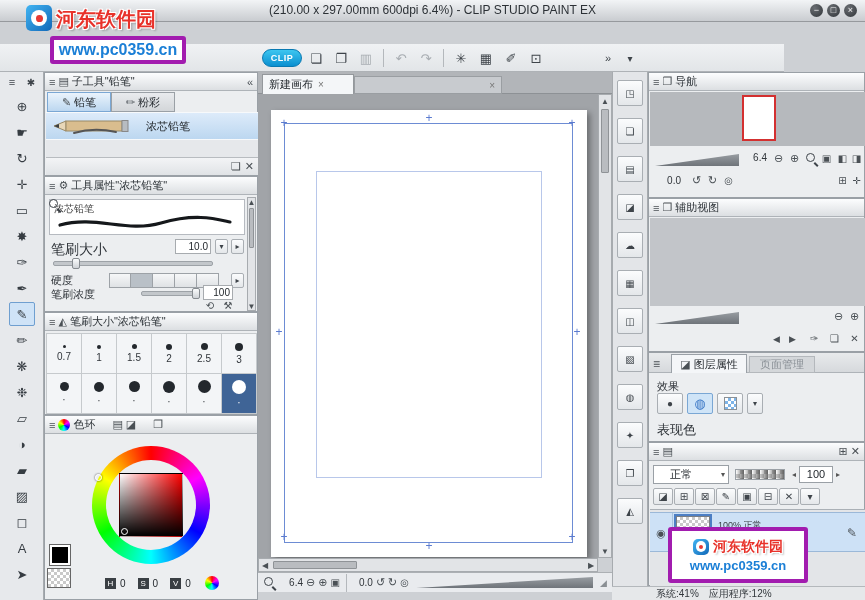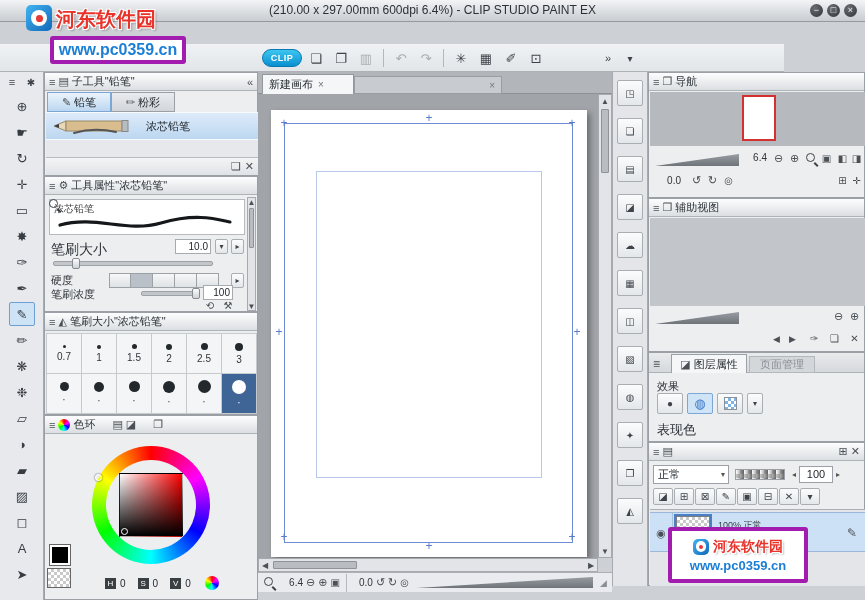--- a/index.html
+++ b/index.html
@@ -406,21 +406,21 @@
 
   <div class="panel" style="left:648px;top:442px;width:217px;height:144px">
     <div class="phead">
       <span class="mini">≡</span>
       <span class="mini">▤</span>
       <span style="flex:1"></span>
       <span class="mini">⊞</span>
       <span class="mini">✕</span>
     </div>
     <div class="abs" style="left:4px;top:22px;width:76px;height:19px;background:#fff;border:1px solid #9aa0a6;display:flex;align-items:center;font-size:11px">
-      <span style="flex:1;padding-left:4px">正常</span>
+      <span style="flex:1;padding-left:16px">正常</span>
       <span style="font-size:8px;padding-right:3px;color:#555">▾</span>
     </div>
     <span class="abs checker" style="left:86px;top:26px;width:50px;height:11px;border:1px solid #9aa0a6;background-image:linear-gradient(to right,rgba(80,80,80,0),rgba(80,80,80,.85)),repeating-conic-gradient(#c9c9c9 0% 25%,#fff 0% 50%)"></span>
     <div class="abs" style="left:140px;top:22px;width:54px;height:19px;display:flex;align-items:center">
       <span style="font-size:8px;color:#555;width:10px;text-align:center">◂</span>
       <span style="flex:1;background:#fff;border:1px solid #9aa0a6;height:17px;font-size:11px;text-align:center;line-height:15px">100</span>
       <span style="font-size:8px;color:#555;width:10px;text-align:center">▸</span>
     </div>
     <div class="abs" style="left:4px;top:45px;display:flex;gap:1px">
       <span class="icon-sm" style="width:20px;height:17px">◪</span>
@@ -437,20 +437,24 @@
         <span class="abs mini" style="left:3px;top:13px;width:16px;height:14px;font-size:11px">◉</span>
         <span class="abs" style="left:22px;top:0;width:1px;height:40px;background:#a8c2de"></span>
         <span class="abs checker" style="left:26px;top:3px;width:34px;height:34px;border:1px solid #7a7e83;outline:2px solid #4d7fc4;background-size:6px 6px"></span>
         <span class="abs" style="left:68px;top:6px;font-size:9px;color:#3a4045">100% 正常</span>
         <span class="abs" style="left:68px;top:20px;font-size:11px">图层 1</span>
         <span class="abs mini" style="left:194px;top:12px;width:16px;height:16px;font-size:12px">✎</span>
       </div>
     </div>
   </div>
 
+  <div class="abs" style="left:612px;top:586px;width:253px;height:14px;background:#e6e8ea;border-top:1px solid #b4b8bc;display:flex;align-items:center;gap:10px;padding-left:44px;font-size:10px;color:#33383d">
+    <span>系统:41%</span>
+    <span>应用程序:12%</span>
+  </div>
 
   <div class="abs wm-logo" style="left:26px;top:5px;width:26px;height:26px;z-index:60"></div>
   <div class="abs wm-name" style="left:56px;top:6px;font-size:20px;z-index:60">河东软件园</div>
   <div class="abs wm-box" style="left:50px;top:36px;width:136px;height:28px;font-size:16px;z-index:60">www.pc0359.cn</div>
   <div class="abs wm-box" style="left:668px;top:527px;width:140px;height:56px;flex-direction:column;gap:2px;z-index:60">
     <div style="display:flex;align-items:center;gap:4px">
       <span class="wm-logo" style="width:16px;height:16px;display:inline-block"></span>
       <span class="wm-name" style="font-size:14px">河东软件园</span>
     </div>
     <span style="font-size:13px">www.pc0359.cn</span>

